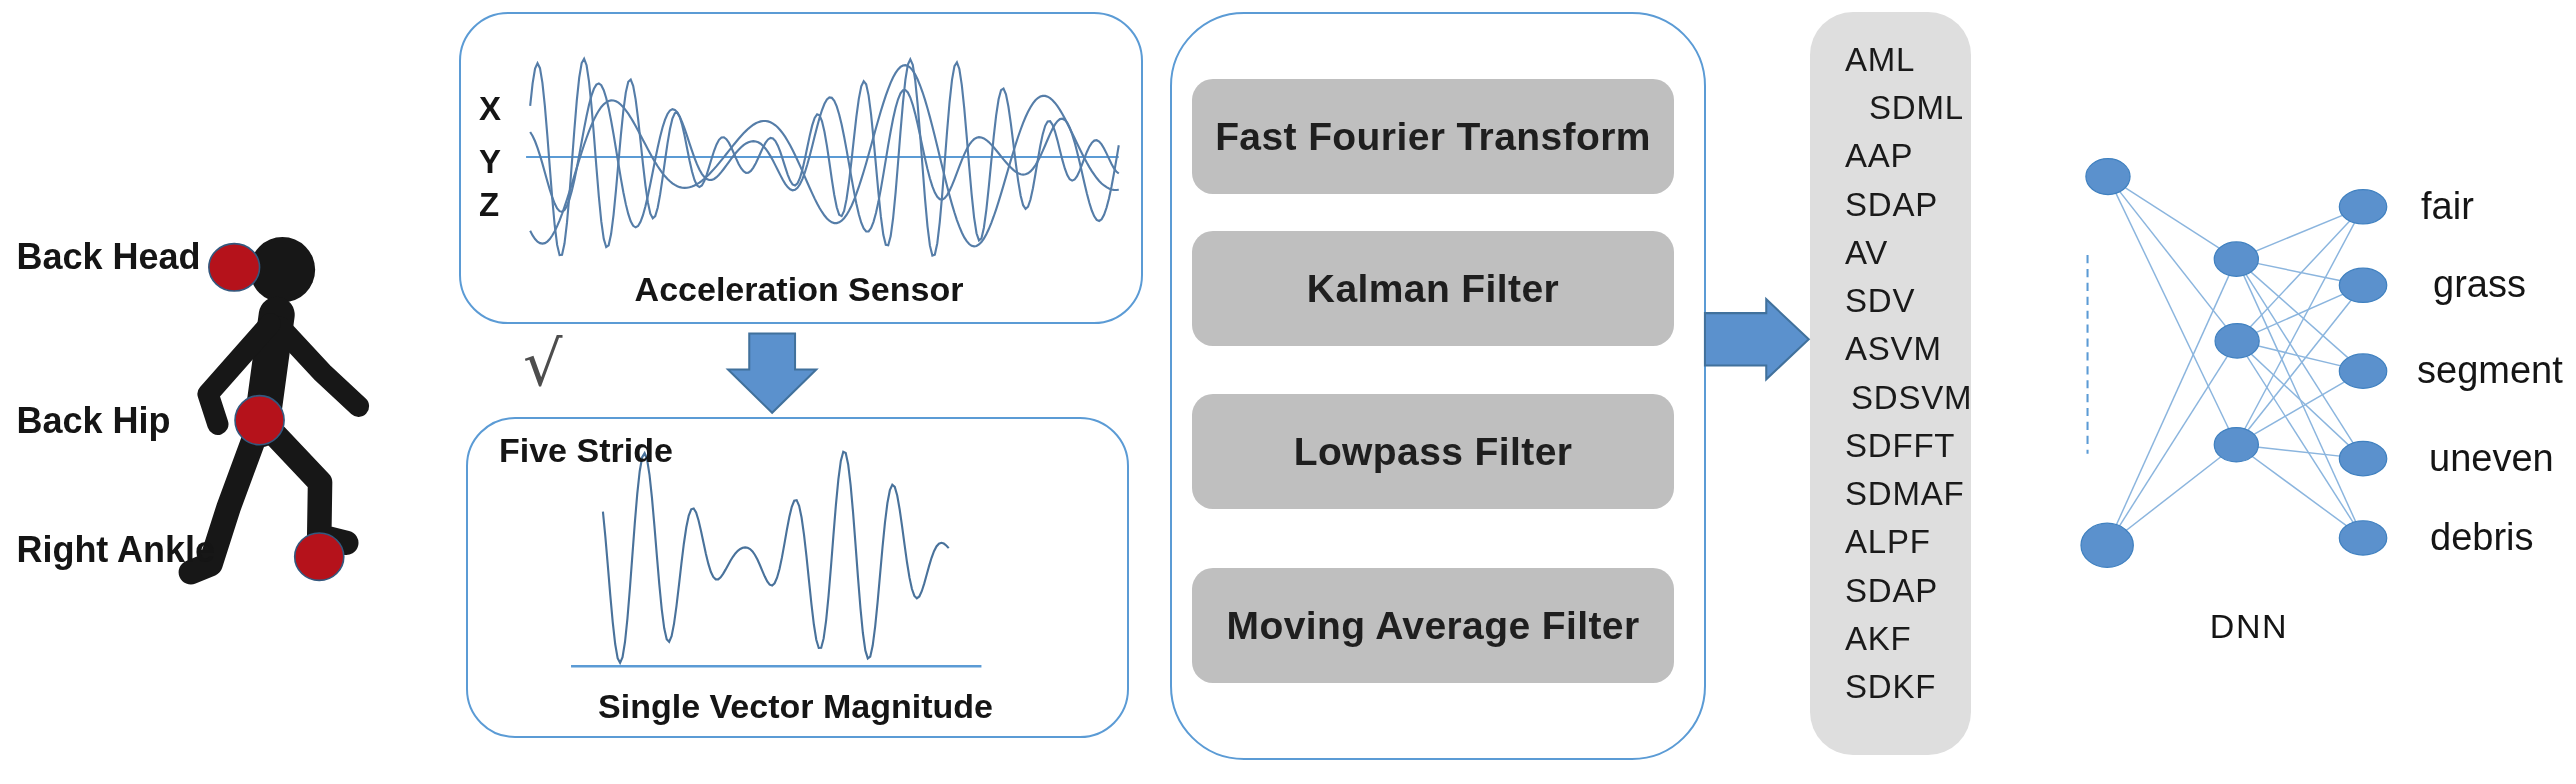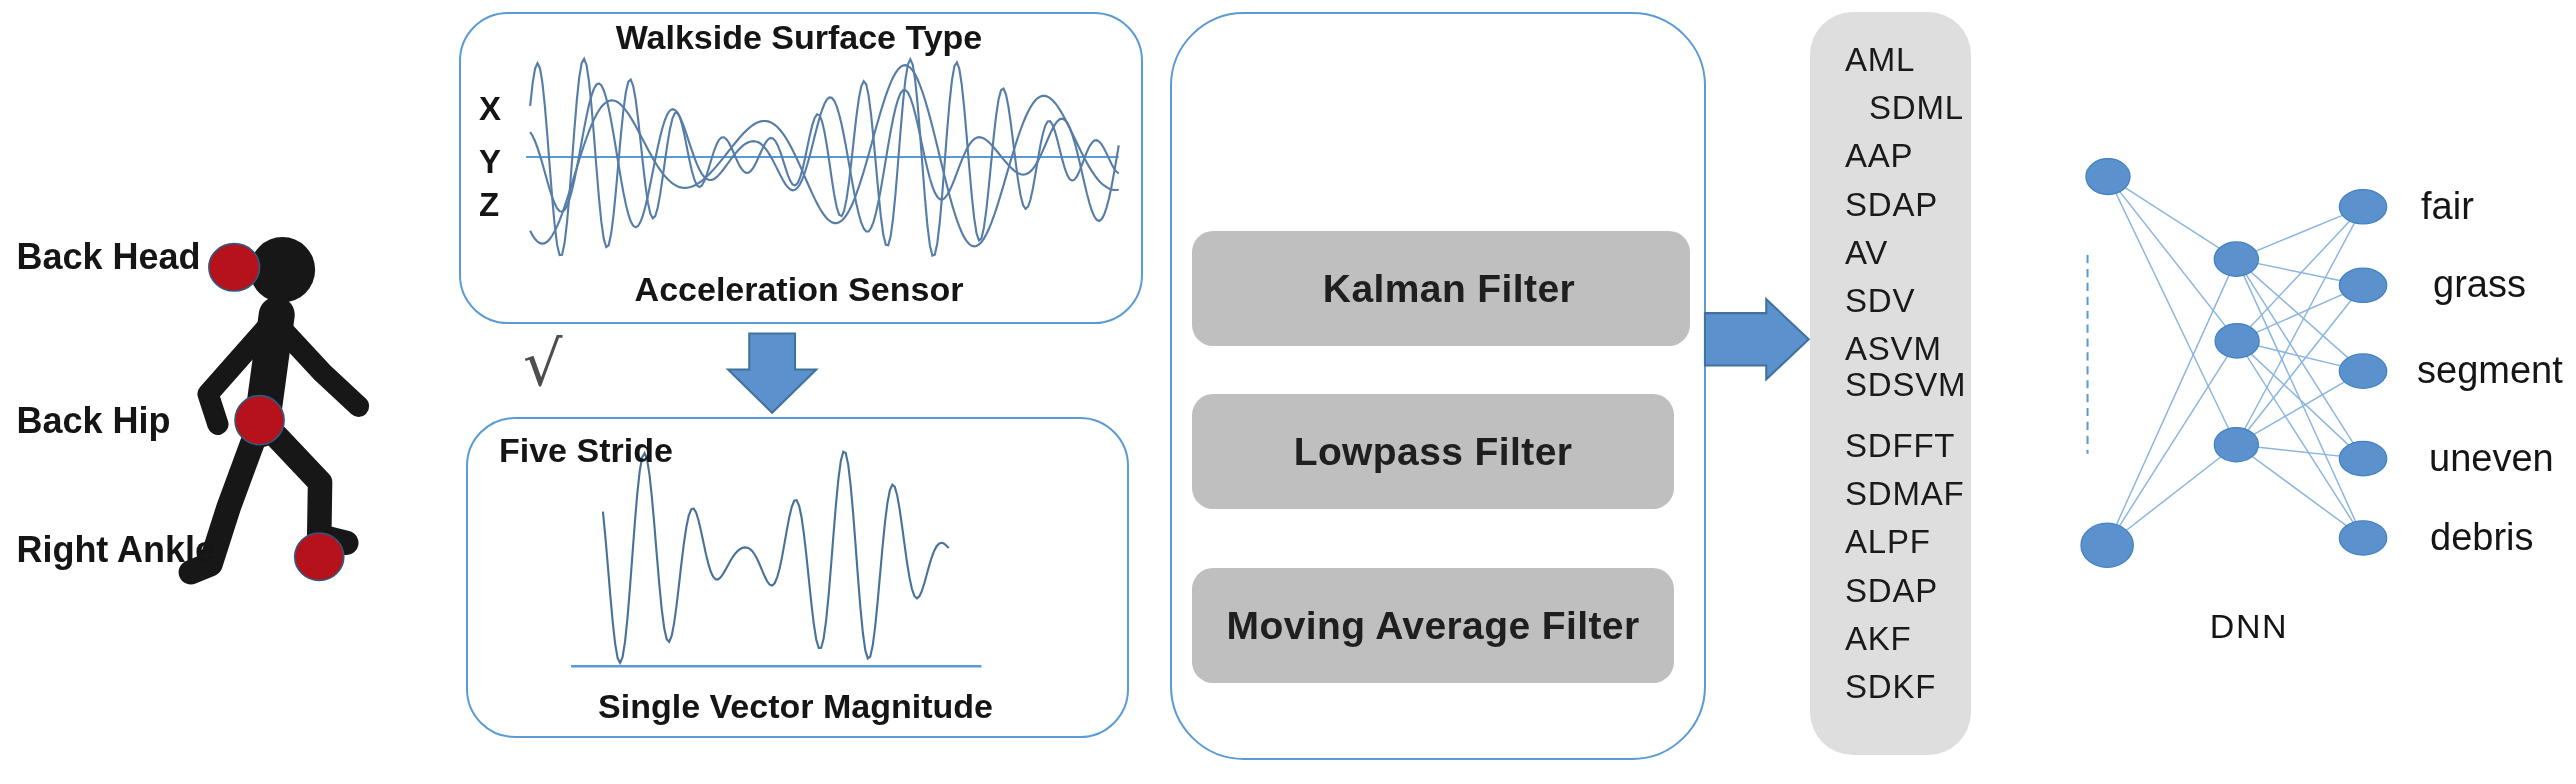--- a/index.html
+++ b/index.html
@@ -109,45 +109,45 @@
       <ellipse cx="2890" cy="454" rx="29" ry="21"></ellipse>
       <ellipse cx="2890" cy="561" rx="29" ry="21"></ellipse>
       <ellipse cx="2890" cy="658" rx="29" ry="21"></ellipse>
     </g>
   </svg>
 
   <div class="sensor-label" style="top:236px;">Back Head</div>
   <div class="sensor-label" style="top:400px;">Back Hip</div>
   <div class="sensor-label" style="top:529px;">Right Ankle</div>
 
-  <div class="box-title" style="left:459px;width:680px;top:18px;">Walkside Surface Type</div>
   <div class="axis-label" style="top:90px;">X</div>
   <div class="axis-label" style="top:143px;">Y</div>
   <div class="axis-label" style="top:186px;">Z</div>
   <div class="box-title" style="left:459px;width:680px;top:270px;">Acceleration Sensor</div>
 
   <div class="formula">
     <span class="radical">√</span>
   </div>
 
   <div class="box-title-left" style="left:499px;top:431px;">Five Stride</div>
   <div class="box-title" style="left:466px;width:659px;top:687px;">Single Vector Magnitude</div>
 
-  <div class="step" style="top:231px;padding-left:16px;">Kalman Filter</div>
+  <div class="step" style="top:79px;">Fast Fourier Transform</div>
+  <div class="step" style="top:231px;">Kalman Filter</div>
   <div class="step" style="top:394px;">Lowpass Filter</div>
   <div class="step" style="top:568px;">Moving Average Filter</div>
 
   <div class="feature-item" style="top:41px;">AML</div>
   <div class="feature-item" style="top:89px;margin-left:24px;">SDML</div>
   <div class="feature-item" style="top:137px;">AAP</div>
   <div class="feature-item" style="top:186px;">SDAP</div>
   <div class="feature-item" style="top:234px;text-align:center;">AV</div>
   <div class="feature-item" style="top:282px;">SDV</div>
   <div class="feature-item" style="top:330px;">ASVM</div>
-  <div class="feature-item" style="top:366px;">SDSVM</div>
+  <div class="feature-item" style="top:379px;margin-left:6px;">SDSVM</div>
   <div class="feature-item" style="top:427px;">SDFFT</div>
   <div class="feature-item" style="top:475px;">SDMAF</div>
   <div class="feature-item" style="top:523px;">ALPF</div>
   <div class="feature-item" style="top:572px;">SDAP</div>
   <div class="feature-item" style="top:620px;">AKF</div>
   <div class="feature-item" style="top:668px;">SDKF</div>
 
   <div class="dnn-output" style="left:2421px;top:185px;">fair</div>
   <div class="dnn-output" style="left:2433px;top:263px;">grass</div>
   <div class="dnn-output" style="left:2417px;top:349px;">segment</div>

